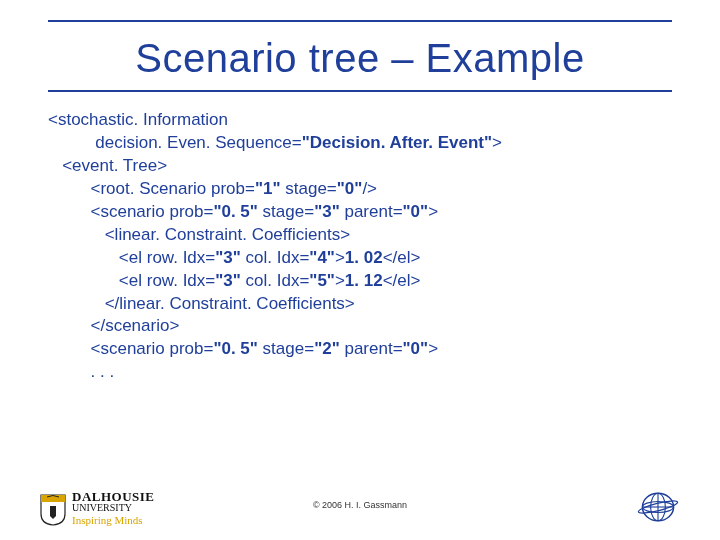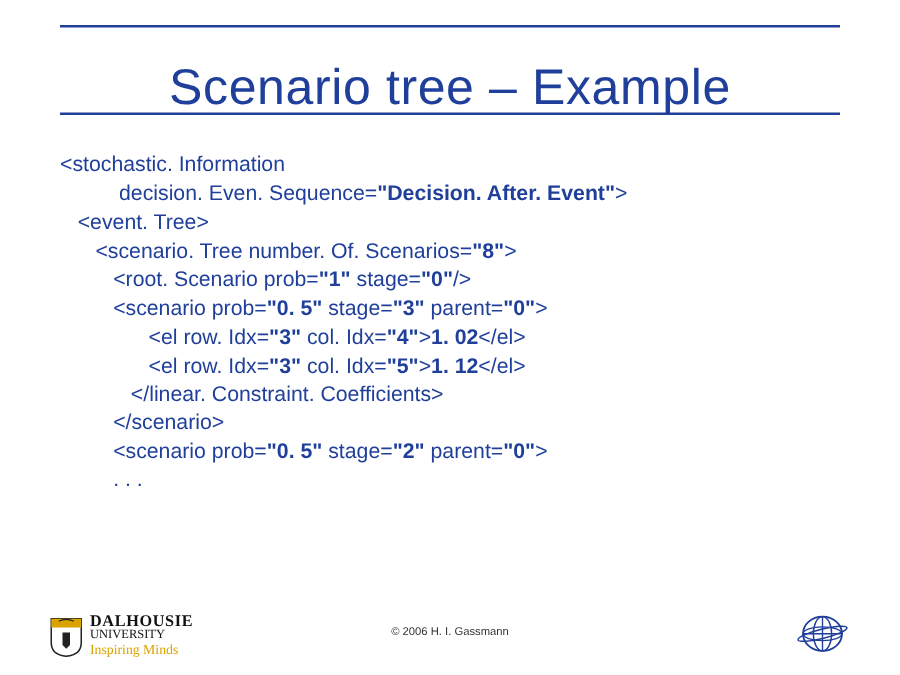--- a/index.html
+++ b/index.html
@@ -7,21 +7,21 @@
     width: 720px;
     height: 540px;
     background: #ffffff;
     font-family: Arial, Helvetica, sans-serif;
     position: relative;
     overflow: hidden;
   }
   .slide {
     width: 100%;
     height: 100%;
-    padding: 36px 48px 0 48px;
+    padding: 24px 48px 0 48px;
     position: relative;
   }
   .rule {
     position: absolute;
     left: 48px;
     right: 48px;
     height: 2px;
     background: #1f3f9a;
   }
   .rule-top { top: 20px; }
@@ -103,23 +103,23 @@
 
 <div class="slide">
   <div class="rule rule-top"></div>
   <h1>Scenario tree – Example</h1>
   <div class="rule rule-bottom"></div>
 
   <div class="code">
     <div class="row"><span>&lt;stochastic. Information</span></div>
     <div class="row">          <span>decision. Even. Sequence=</span><b>"Decision. After. Event"</b><span>&gt;</span></div>
     <div class="row">   <span>&lt;event. Tree&gt;</span></div>
-    <div class="row">      <span>&lt;scenario. Tree number. Of. Scenarios=</span><b>"8"</b><span>&gt;</span></div>
     <div class="row">         <span>&lt;root. Scenario prob=</span><b>"1"</b><span> stage=</span><b>"0"</b><span>/&gt;</span></div>
     <div class="row">         <span>&lt;scenario prob=</span><b>"0. 5"</b><span> stage=</span><b>"3"</b><span> parent=</span><b>"0"</b><span>&gt;</span></div>
+    <div class="row">            <span>&lt;linear. Constraint. Coefficients&gt;</span></div>
     <div class="row">               <span>&lt;el row. Idx=</span><b>"3"</b><span> col. Idx=</span><b>"4"</b><span>&gt;</span><b>1. 02</b><span>&lt;/el&gt;</span></div>
     <div class="row">               <span>&lt;el row. Idx=</span><b>"3"</b><span> col. Idx=</span><b>"5"</b><span>&gt;</span><b>1. 12</b><span>&lt;/el&gt;</span></div>
     <div class="row">            <span>&lt;/linear. Constraint. Coefficients&gt;</span></div>
     <div class="row">         <span>&lt;/scenario&gt;</span></div>
     <div class="row">         <span>&lt;scenario prob=</span><b>"0. 5"</b><span> stage=</span><b>"2"</b><span> parent=</span><b>"0"</b><span>&gt;</span></div>
     <div class="row">         <span>. . .</span></div>
   </div>
 
   <div class="copyright">© 2006 H. I. Gassmann</div>
 

